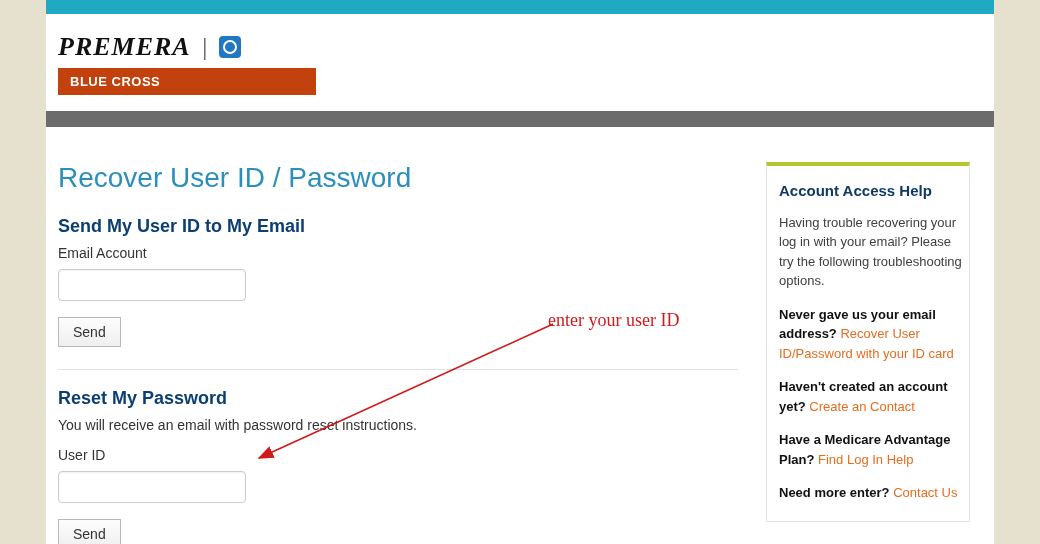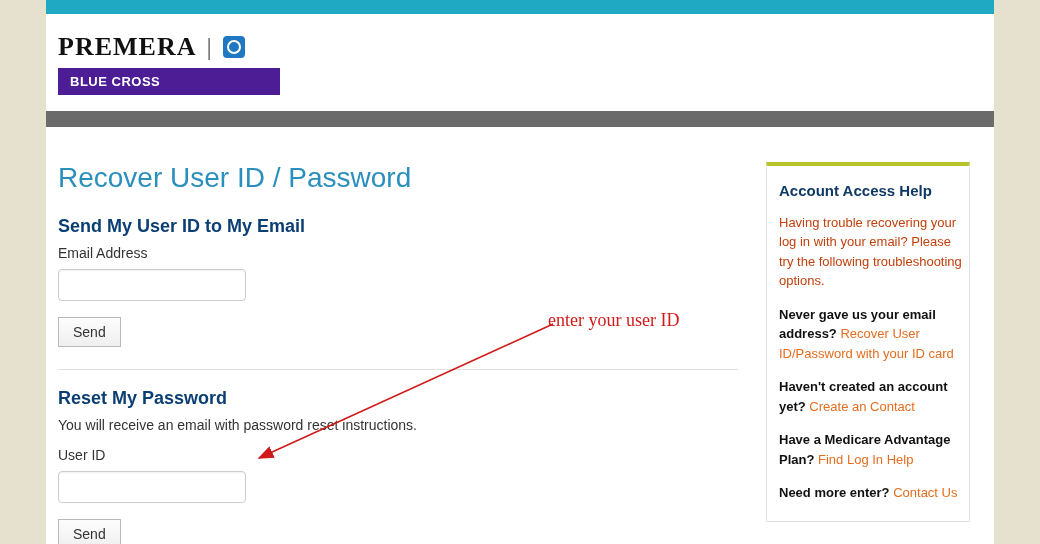--- a/index.html
+++ b/index.html
@@ -27,20 +27,21 @@
   }
   .brand-name {
     font-family: "Times New Roman", serif;
     font-size: 26px;
     letter-spacing: 1px;
     font-weight: bold;
     color: #111;
     display: flex;
     align-items: center;
     gap: 6px;
+    font-style: italic;
   }
   .brand-divider {
     color: #555;
     font-weight: normal;
     margin: 0 4px;
   }
   .brand-shield {
     width: 22px; height: 22px;
     background: #1f78c1;
     border-radius: 4px;
@@ -50,27 +51,27 @@
   .brand-shield::after {
     content: "";
     position: absolute;
     top: 4px; left: 4px; right: 4px; bottom: 4px;
     border: 2px solid #fff;
     border-radius: 50%;
   }
   .brand-sub {
     margin-top: 6px;
     display: inline-block;
-    background: #4c1d95;
+    background: #c2410c;
     color: #fff;
     font-weight: bold;
     font-size: 13px;
     padding: 6px 12px;
     letter-spacing: 0.5px;
-    width: 222px;
+    width: 258px;
   }
   .gray-bar {
     height: 16px;
     background: #6b6b6b;
     margin-top: 4px;
   }
   .content {
     display: flex;
     padding: 35px 24px 0 12px;
     gap: 28px;
@@ -137,21 +138,21 @@
     border-top: 4px solid #b6c52b;
     padding: 14px 4px 18px 12px;
     font-size: 13px;
     line-height: 1.5;
   }
   .sidebar h3 {
     color: #103a66;
     font-size: 15px;
     margin-bottom: 10px;
   }
-  .sidebar p { margin-bottom: 14px; color:#c2410c; }
+  .sidebar p { margin-bottom: 14px; color:#404040; }
   .sidebar .help-item { margin-bottom: 14px; color:#333; }
   .sidebar .help-item strong { color:#111; }
   .sidebar a { color: #e46d1f; text-decoration: none; }
   
   .annotation-label {
     position: absolute;
     color: #d11a1a;
     font-family: "Times New Roman", serif;
     font-size: 18px;
     top: 148px;
@@ -180,21 +181,21 @@
     <div class="brand-sub">BLUE CROSS</div>
   </div>
 
   <div class="gray-bar"></div>
 
   <div class="content">
     <div class="main">
       <h1 class="page-title">Recover User ID / Password</h1>
 
       <h2 class="section-title">Send My User ID to My Email</h2>
-      <div class="field-label">Email Address</div>
+      <div class="field-label">Email Account</div>
       <input class="text-input" type="text" style="">
       <button class="btn">Send</button>
 
       <hr class="section-divider">
 
       <h2 class="section-title">Reset My Password</h2>
       <div class="note">You will receive an email with password reset instructions.</div>
       <div class="field-label">User ID</div>
       <input class="text-input" type="text" style="">
       <button class="btn">Send</button>

